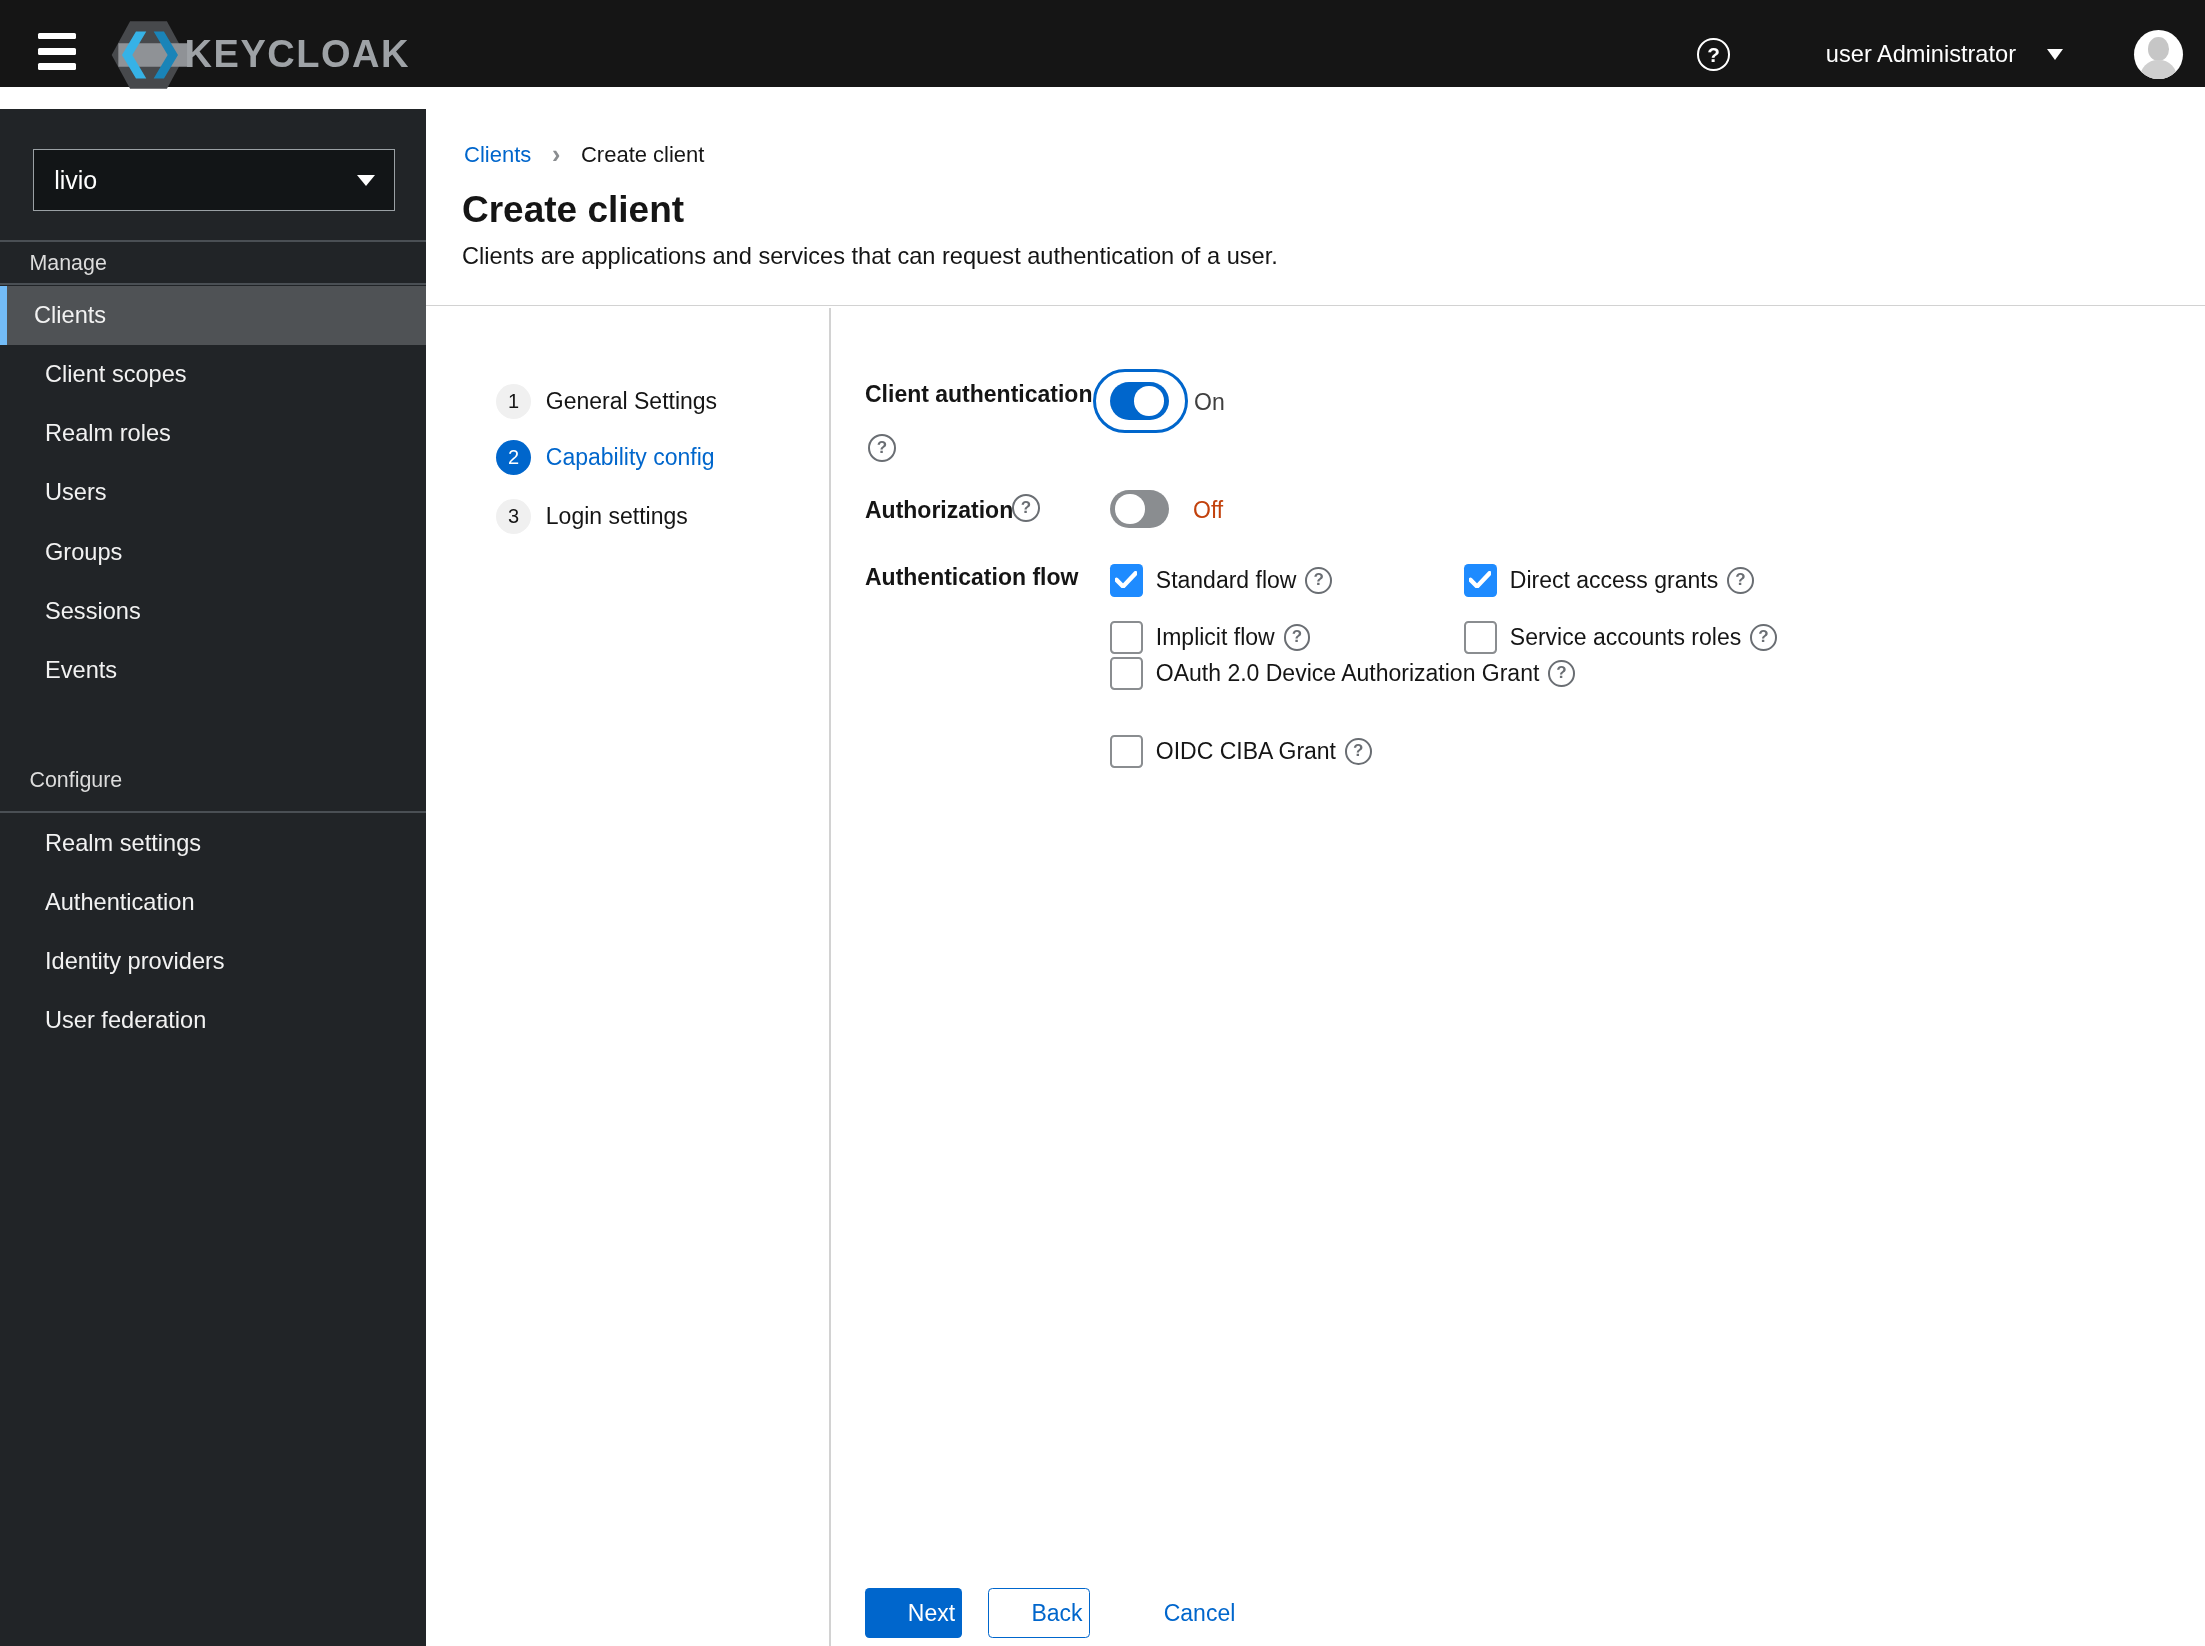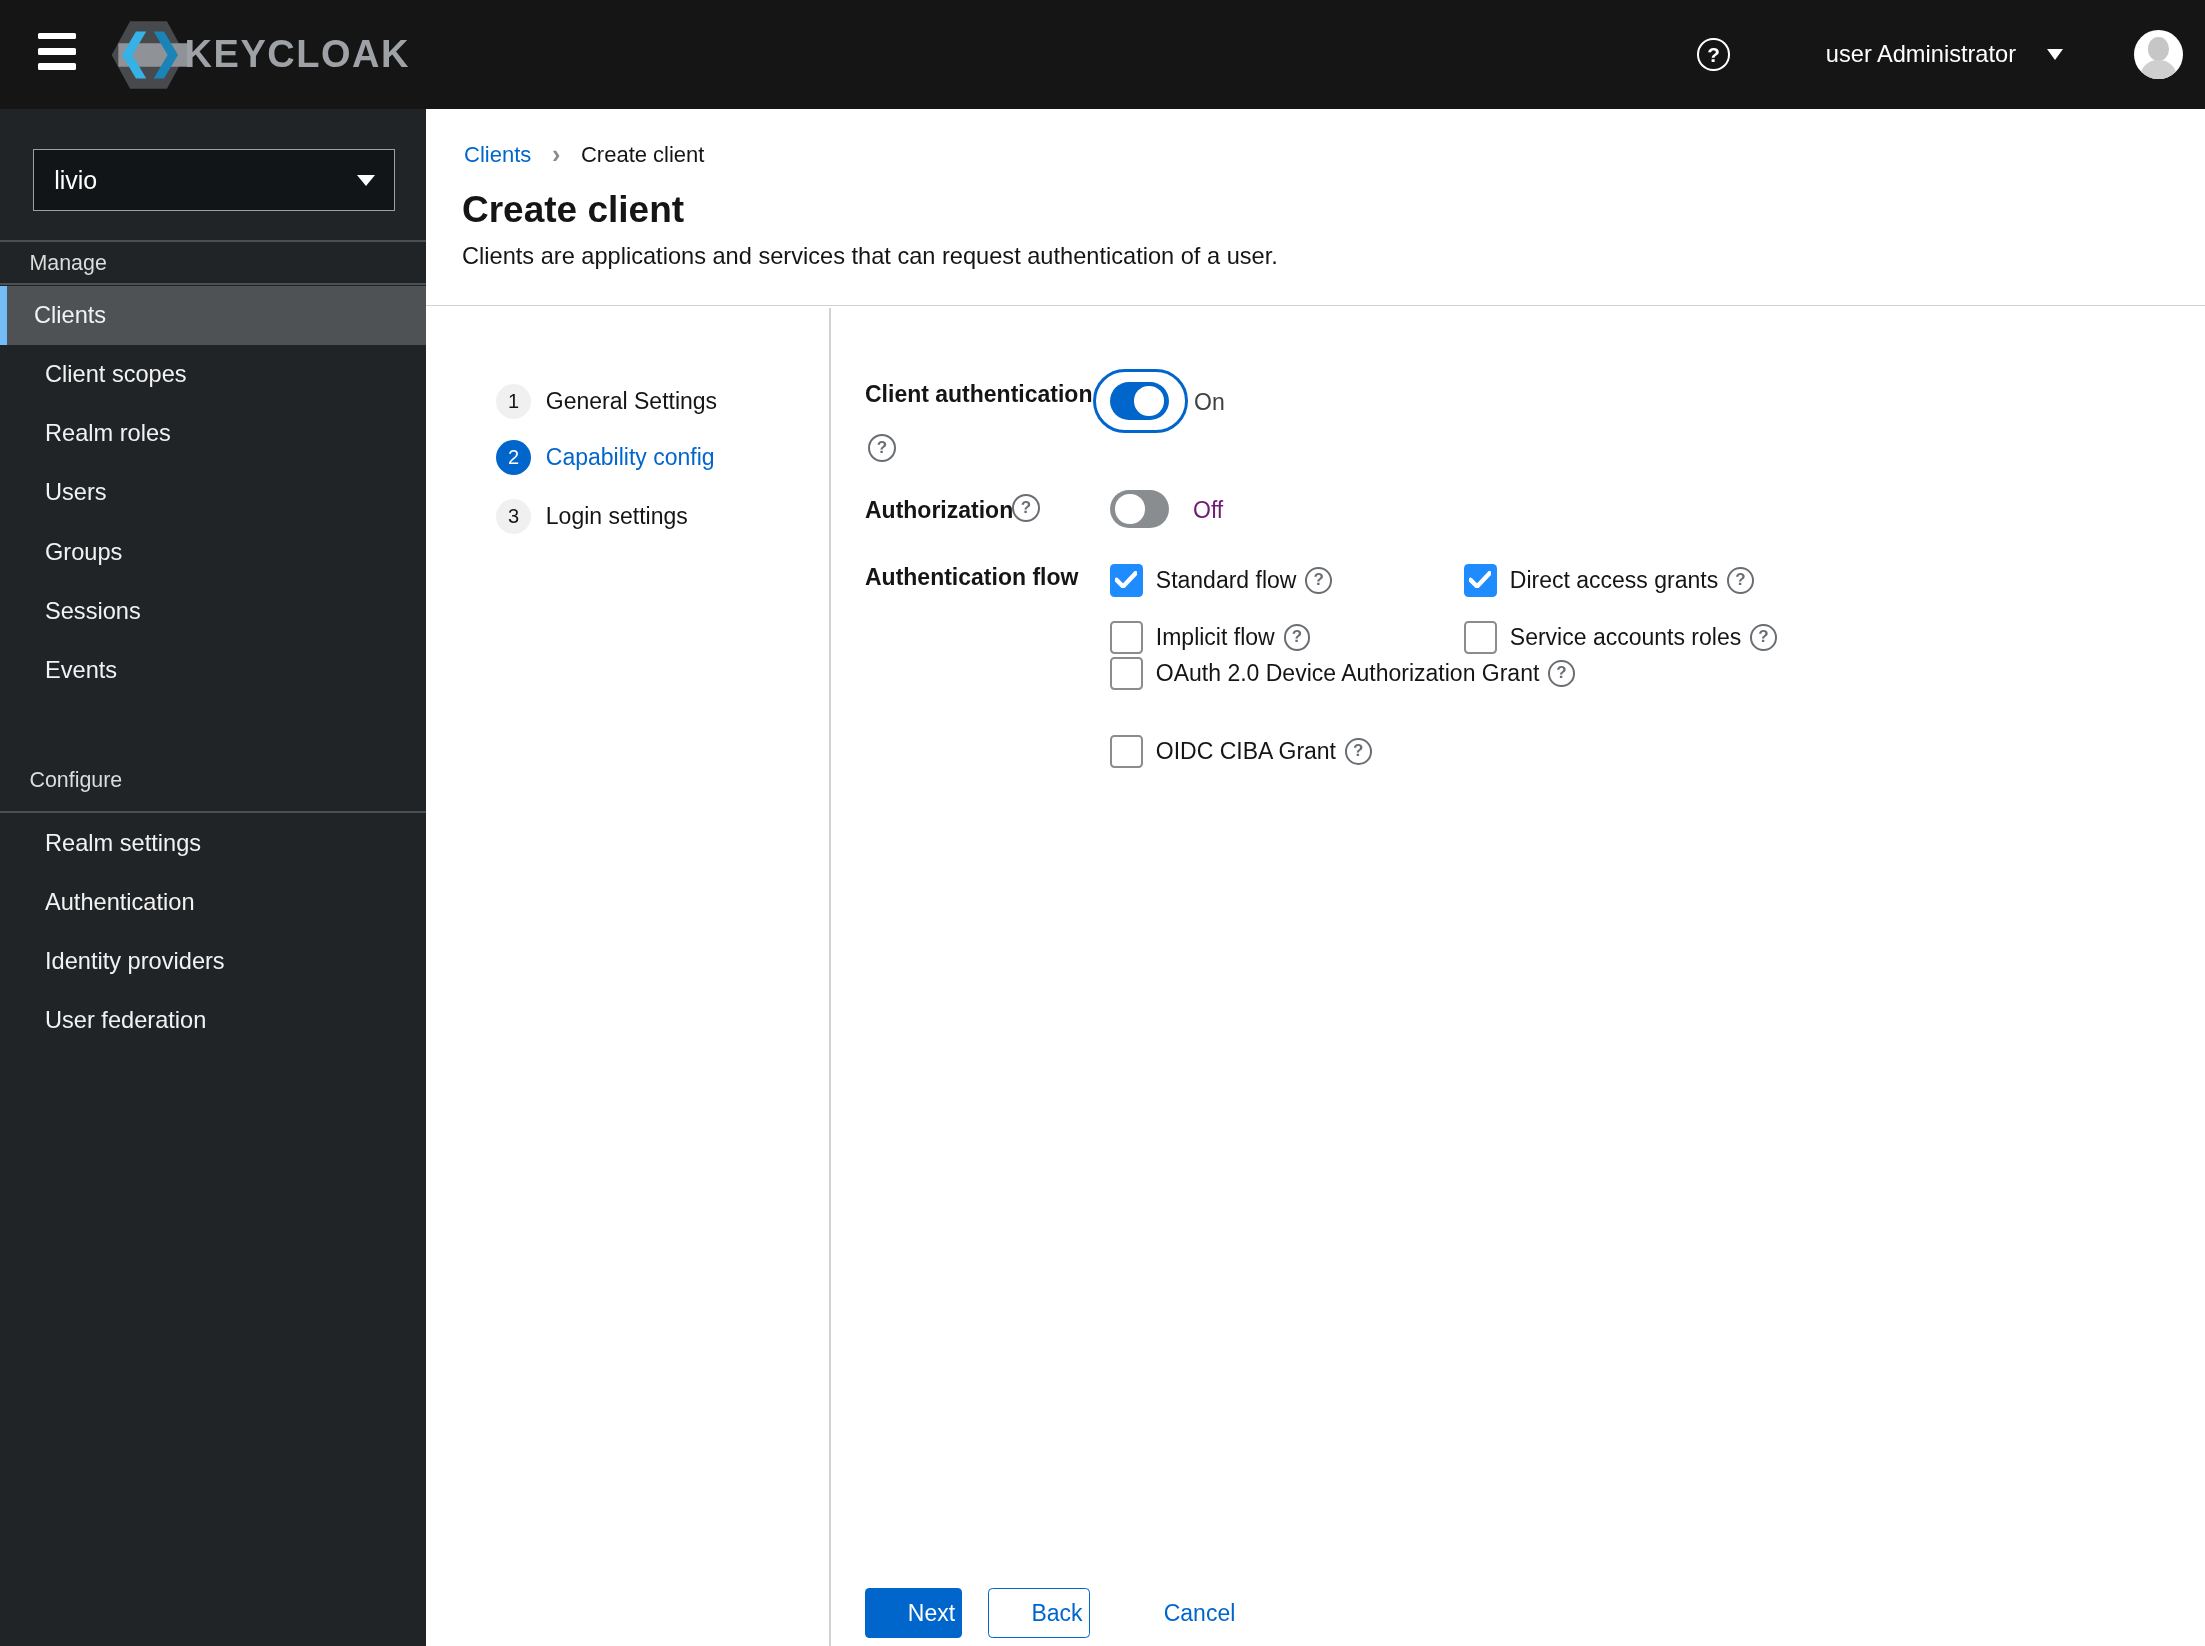--- a/index.html
+++ b/index.html
@@ -1,21 +1,21 @@
 <!DOCTYPE html>
 <html style="font-size:11.8px"><head>
 <meta charset="utf-8">
 <style>
   * { margin:0; padding:0; box-sizing:border-box; }
   html,body { background:#ffffff; }
   body { font-family:"Liberation Sans", sans-serif; }
   .app { position:relative; width:2205px; height:1647px; background:#ffffff; overflow:hidden; }
 
   
-  .header { position:absolute; left:0; top:0; width:2205px; height:109px; background:#151515; z-index:30; }
+  .header { position:absolute; left:0; top:0; width:2205px; height:87px; background:#151515; z-index:30; }
   .hamburger { position:absolute; left:38px; top:32.5px; width:41px; height:44px; cursor:pointer; }
   .hamburger span { display:block; width:38px; height:6.6px; background:#ffffff; border-radius:1.5px; margin-bottom:8.9px; }
   .logo { position:absolute; left:108px; top:17.7px; height:74px; display:flex; align-items:center; }
   .logo svg { width:81px; height:74px; }
   .brand-text { font-size:38px; font-weight:bold; color:#9ea2a6; letter-spacing:1.5px; margin-left:-4.4px; }
   .hdr-right { position:absolute; right:22px; top:0; height:109px; display:flex; align-items:center; }
   .help-circ { width:32.5px; height:32.5px; border:2.2px solid #ffffff; border-radius:50%; color:#ffffff;
                font-size:20.7px; font-weight:bold; display:flex; align-items:center; justify-content:center; cursor:pointer; }
   .user-menu { display:flex; align-items:center; margin-left:96px; cursor:pointer; }
   .user-name { color:#ffffff; font-size:23.6px; }
@@ -68,21 +68,21 @@
 
   .toggle-ring { position:absolute; width:95px; height:64px; border:3.7px solid #0066cc; border-radius:44px; }
   .toggle { position:absolute; width:59px; height:38px; border-radius:19px; cursor:pointer; }
   .toggle.on { background:#0066cc; }
   .toggle.off { background:#8a8d90; }
   .knob { position:absolute; top:4.4px; width:29.5px; height:29.5px; border-radius:50%; background:#ffffff; }
   .toggle.on .knob { right:5.2px; }
   .toggle.off .knob { left:5.2px; }
   .t-state { position:absolute; font-size:23px; }
   .t-on { color:#404040; }
-  .t-off { color:#701a75; }
+  .t-off { color:#c2410c; }
 
   .flow-opt { position:absolute; display:flex; align-items:center; cursor:pointer; }
   .cb { width:32.5px; height:32.5px; border-radius:4.4px; flex:0 0 32.5px; position:relative; }
   .cb.unchecked { background:#ffffff; border:2.2px solid #8a8d90; }
   .cb.checked { background:#1e8bff; }
   .cb.checked svg { position:absolute; left:5.2px; top:6.6px; }
   .flow-label { font-size:23px; color:#151515; margin-left:13.3px; white-space:nowrap; }
   .flow-opt .help-icon { margin-left:8.9px; width:26.6px; height:26.6px; flex-basis:26.6px; }
 
   

